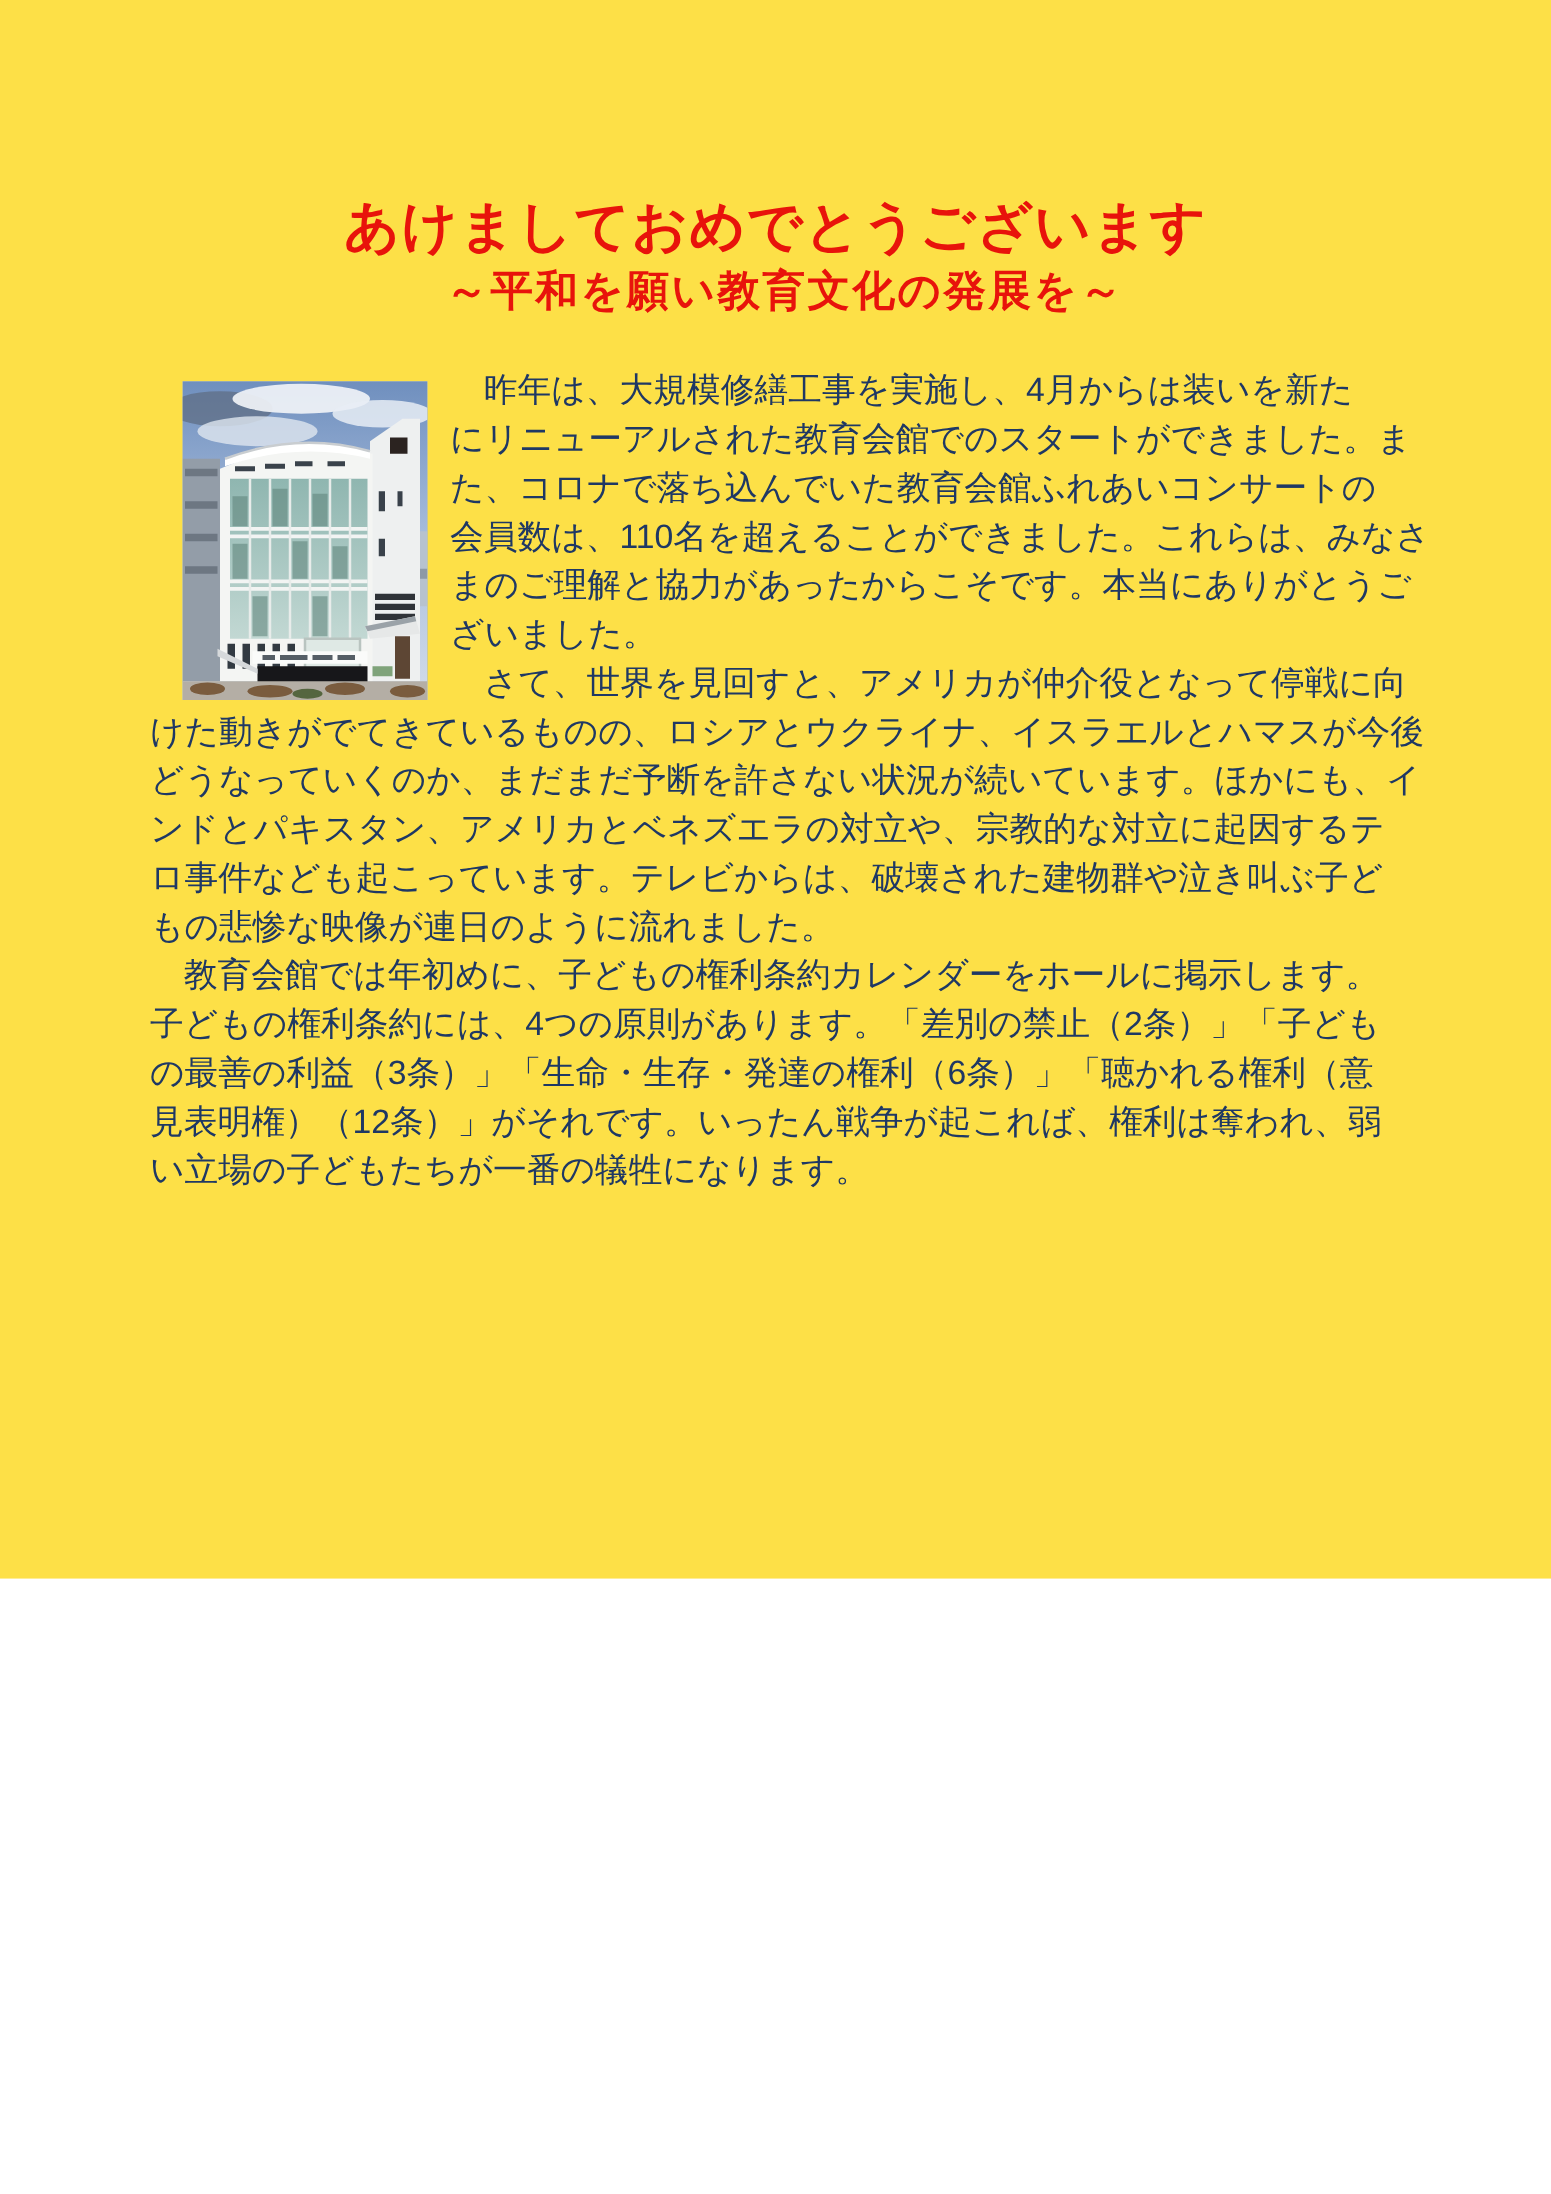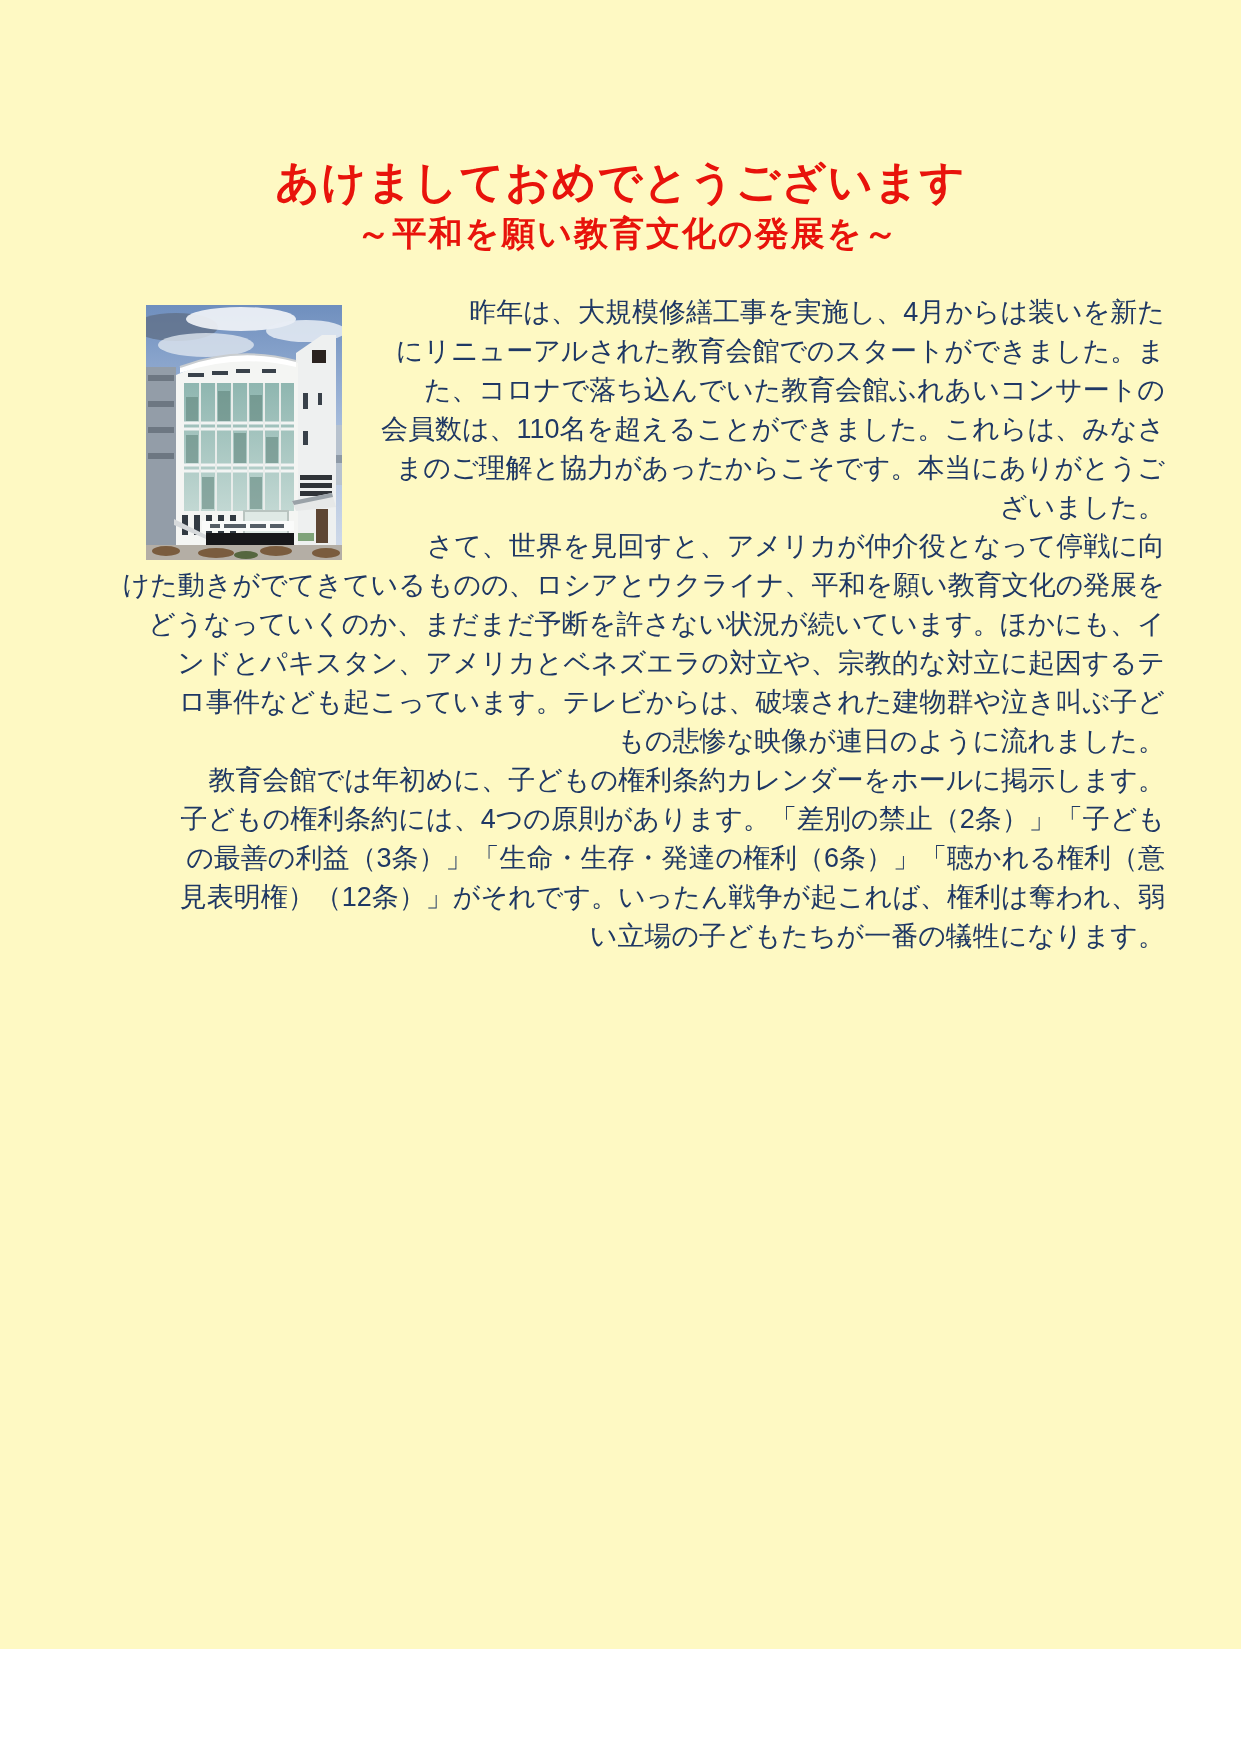--- a/index.html
+++ b/index.html
@@ -1,21 +1,21 @@
 <!DOCTYPE html>
 <html><head>
 <meta charset="utf-8">
 <style>
   html,body{margin:0;padding:0;background:#ffffff;}
   .page{
     position:relative;
     width:1241px;
-    height:1649px;
+    height:1263px;
     margin:0 auto;
-    background:#fef9c3;
+    background:#fde047;
     font-family:"Liberation Sans", sans-serif;
     overflow:hidden;
   }
   .doc-header{padding-top:156px;text-align:center;}
   .doc-title{
     margin:0;
     font-size:44px;
     line-height:1.18;
     font-weight:bold;
     color:#e8130b;
@@ -42,21 +42,21 @@
     height:255px;
     margin:12px 18px 0 26px;
     background:#9db3cf;
     overflow:hidden;
   }
   .photo-float svg{display:block;}
   .doc-body p{
     margin:0;
     text-indent:1em;
     white-space:pre-line;
-    text-align:right;
+    text-align:left;
   }
 </style>
 </head>
 <body>
 
 <div class="page">
 
   <div class="doc-header">
     <h1 class="doc-title">あけましておめでとうございます</h1>
     <h2 class="doc-subtitle">～平和を願い教育文化の発展を～</h2>
@@ -175,21 +175,21 @@
       </svg>
     </div>
 
     <p>昨年は、大規模修繕工事を実施し、4月からは装いを新た
 にリニューアルされた教育会館でのスタートができました。ま
 た、コロナで落ち込んでいた教育会館ふれあいコンサートの
 会員数は、110名を超えることができました。これらは、みなさ
 まのご理解と協力があったからこそです。本当にありがとうご
 ざいました。</p>
     <p>さて、世界を見回すと、アメリカが仲介役となって停戦に向
-けた動きがでてきているものの、ロシアとウクライナ、平和を願い教育文化の発展を
+けた動きがでてきているものの、ロシアとウクライナ、イスラエルとハマスが今後
 どうなっていくのか、まだまだ予断を許さない状況が続いています。ほかにも、イ
 ンドとパキスタン、アメリカとベネズエラの対立や、宗教的な対立に起因するテ
 ロ事件なども起こっています。テレビからは、破壊された建物群や泣き叫ぶ子ど
 もの悲惨な映像が連日のように流れました。</p>
     <p>教育会館では年初めに、子どもの権利条約カレンダーをホールに掲示します。
 子どもの権利条約には、4つの原則があります。「差別の禁止（2条）」「子ども
 の最善の利益（3条）」「生命・生存・発達の権利（6条）」「聴かれる権利（意
 見表明権）（12条）」がそれです。いったん戦争が起これば、権利は奪われ、弱
 い立場の子どもたちが一番の犠牲になります。</p>
 

